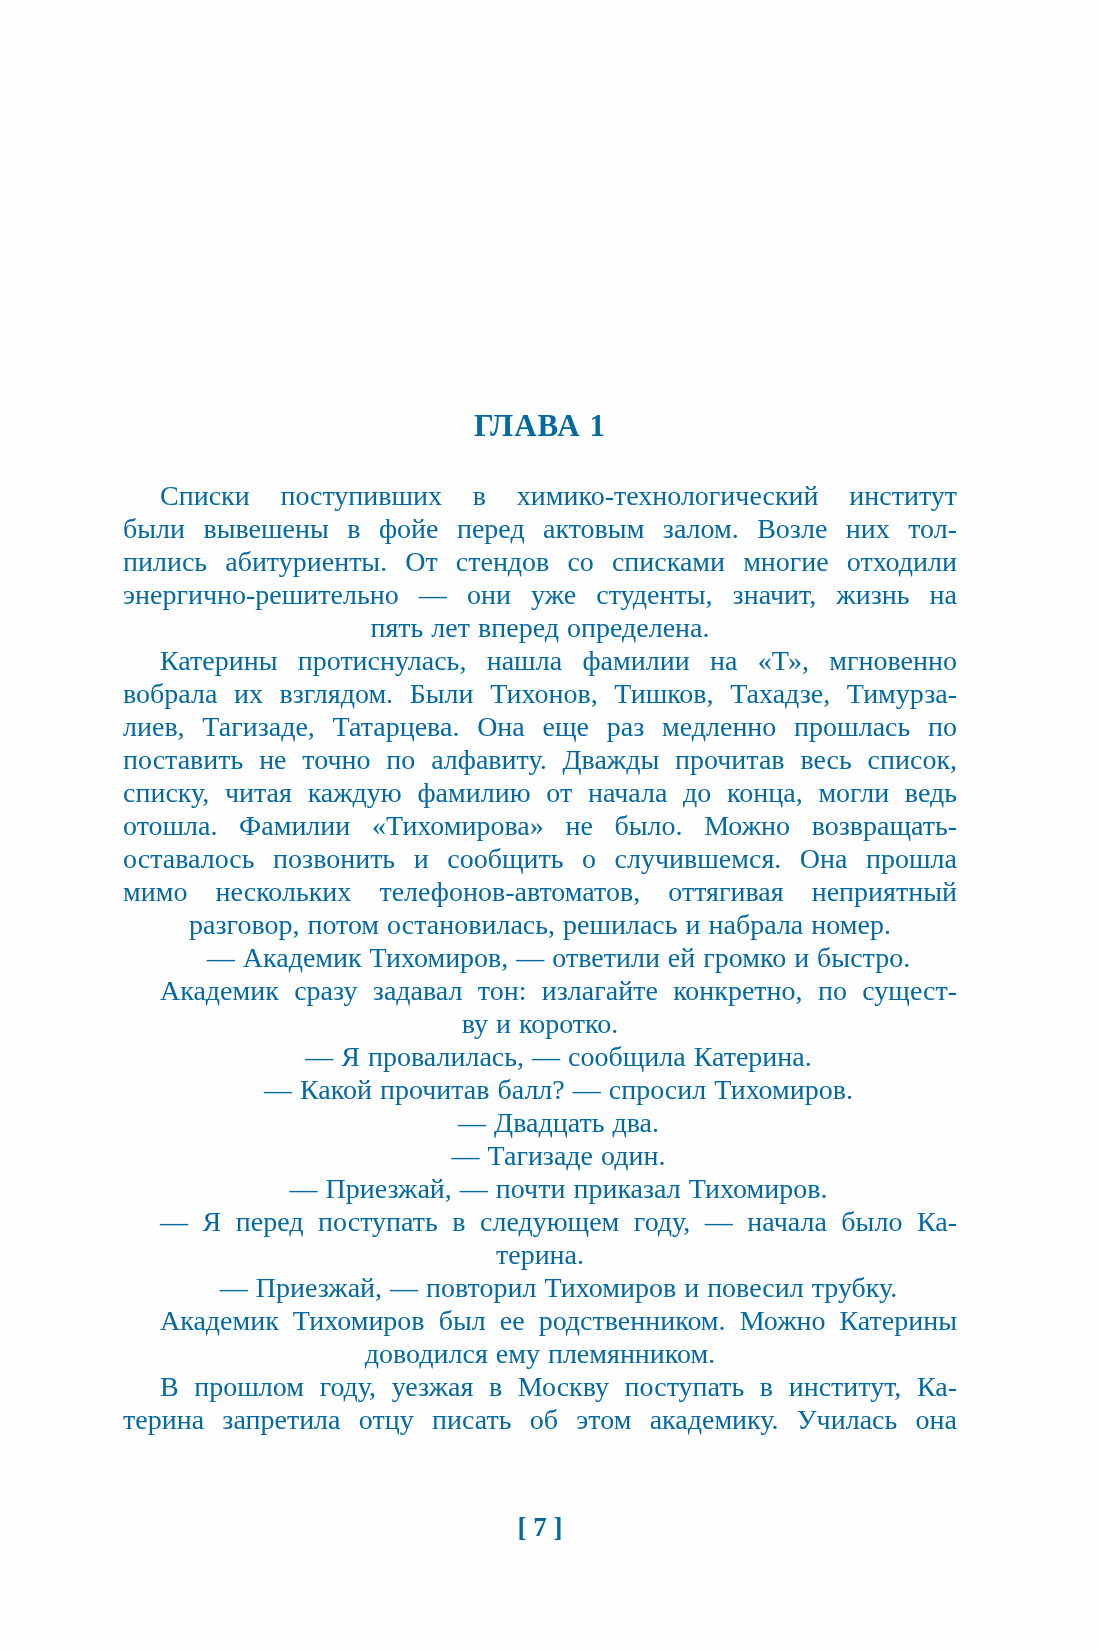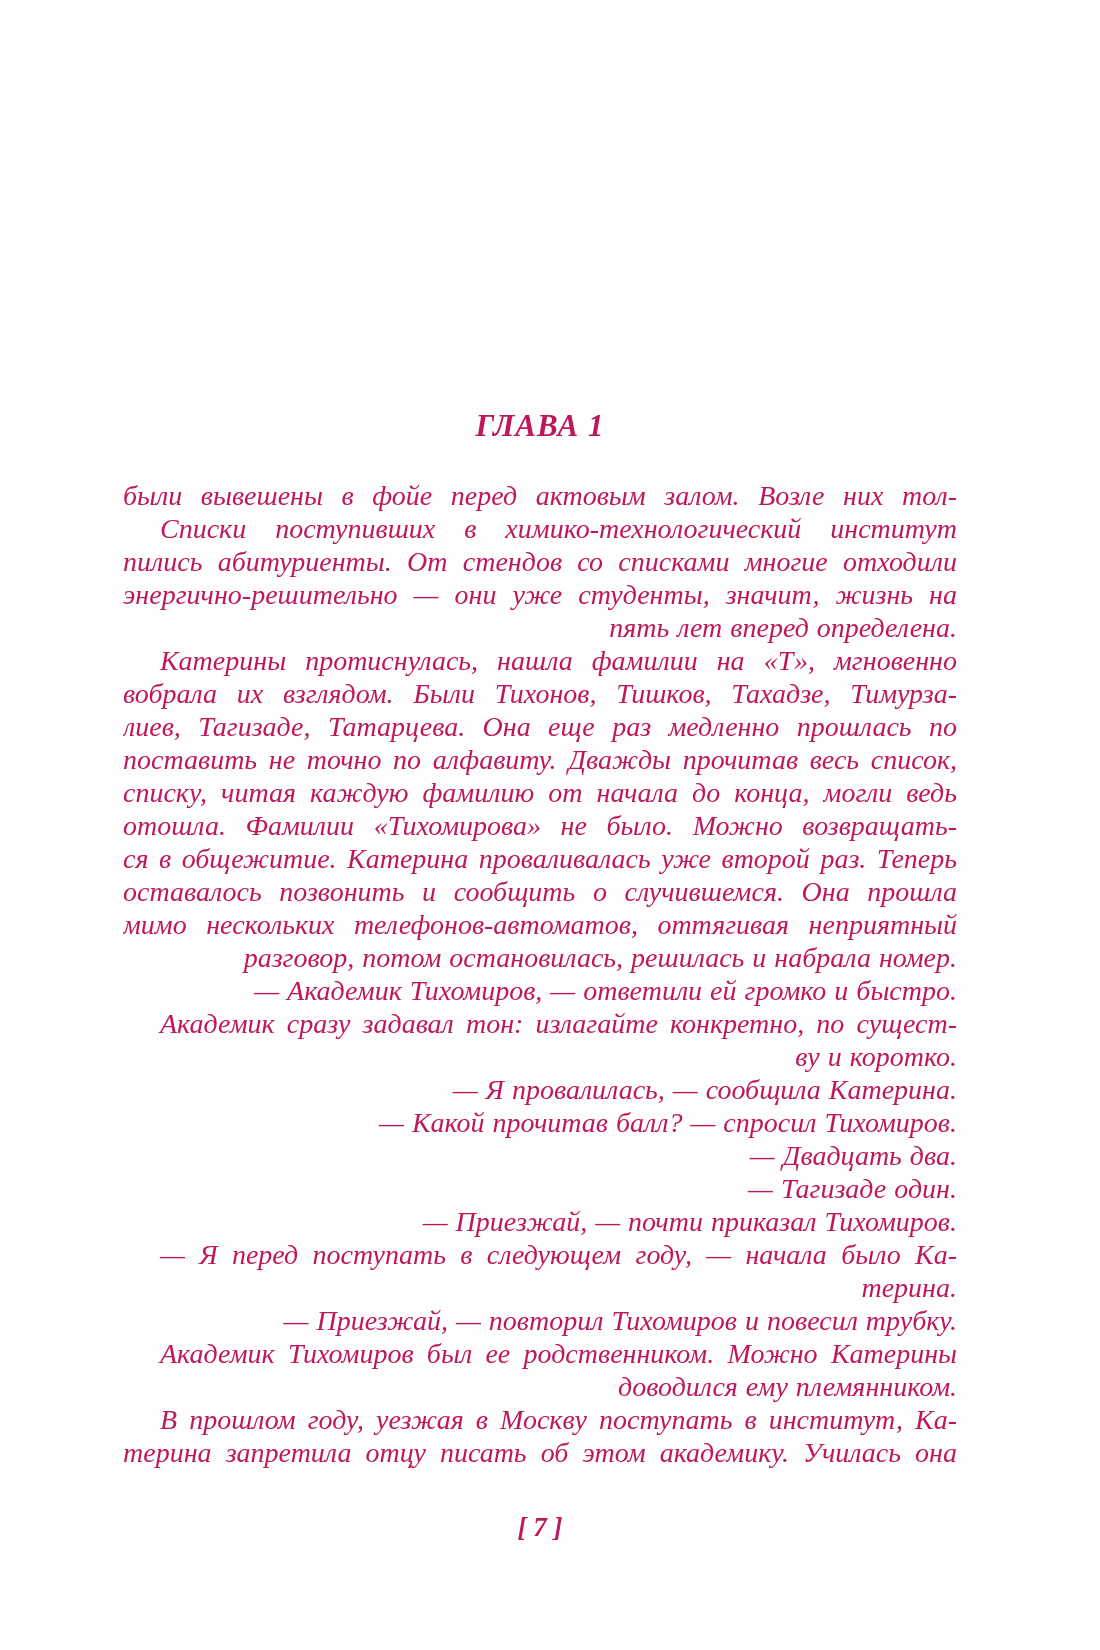--- a/index.html
+++ b/index.html
@@ -6,23 +6,22 @@
     margin: 0;
     padding: 0;
     background: #ffffff;
   }
   .sheet {
     position: relative;
     width: 1100px;
     height: 1650px;
     background: #fefefe;
     font-family: "Liberation Serif", "DejaVu Serif", serif;
-    color: #be185d;
+    color: #0369a1;
     overflow: hidden;
-    font-style: italic;
   }
   .chapter-title {
     position: absolute;
     top: 408px;
     left: 123px;
     width: 834px;
     height: 36px;
     line-height: 36px;
     text-align: center;
     font-weight: bold;
@@ -34,21 +33,21 @@
     position: absolute;
     top: 479px;
     left: 123px;
     width: 834px;
   }
   .line {
     height: 33px;
     line-height: 33px;
     font-size: 28px;
     overflow: hidden;
-    text-align: right;
+    text-align: center;
     word-spacing: 1px;
   }
   .line.just {
     text-align: justify;
     text-align-last: justify;
     text-justify: inter-word;
   }
   .line.indent {
     padding-left: 37px;
   }
@@ -66,32 +65,31 @@
   }
 </style>
 </head>
 <body>
 
 <div class="sheet">
 
   <div class="chapter-title">ГЛАВА 1</div>
 
   <div class="textblock">
+    <div class="line indent just">Списки поступивших в химико-технологический институт</div>
     <div class="line just">были вывешены в фойе перед актовым залом. Возле них тол-</div>
-    <div class="line indent just">Списки поступивших в химико-технологический институт</div>
     <div class="line just">пились абитуриенты. От стендов со списками многие отходили</div>
     <div class="line just">энергично-решительно — они уже студенты, значит, жизнь на</div>
     <div class="line">пять лет вперед определена.</div>
     <div class="line indent just">Катерины протиснулась, нашла фамилии на «Т», мгновенно</div>
     <div class="line just">вобрала их взглядом. Были Тихонов, Тишков, Тахадзе, Тимурза-</div>
     <div class="line just">лиев, Тагизаде, Татарцева. Она еще раз медленно прошлась по</div>
     <div class="line just">поставить не точно по алфавиту. Дважды прочитав весь список,</div>
     <div class="line just">списку, читая каждую фамилию от начала до конца, могли ведь</div>
     <div class="line just">отошла. Фамилии «Тихомирова» не было. Можно возвращать-</div>
-    <div class="line just">ся в общежитие. Катерина проваливалась уже второй раз. Теперь</div>
     <div class="line just">оставалось позвонить и сообщить о случившемся. Она прошла</div>
     <div class="line just">мимо нескольких телефонов-автоматов, оттягивая неприятный</div>
     <div class="line">разговор, потом остановилась, решилась и набрала номер.</div>
     <div class="line indent">— Академик Тихомиров, — ответили ей громко и быстро.</div>
     <div class="line indent just">Академик сразу задавал тон: излагайте конкретно, по сущест-</div>
     <div class="line">ву и коротко.</div>
     <div class="line indent">— Я провалилась, — сообщила Катерина.</div>
     <div class="line indent">— Какой прочитав балл? — спросил Тихомиров.</div>
     <div class="line indent">— Двадцать два.</div>
     <div class="line indent">— Тагизаде один.</div>

